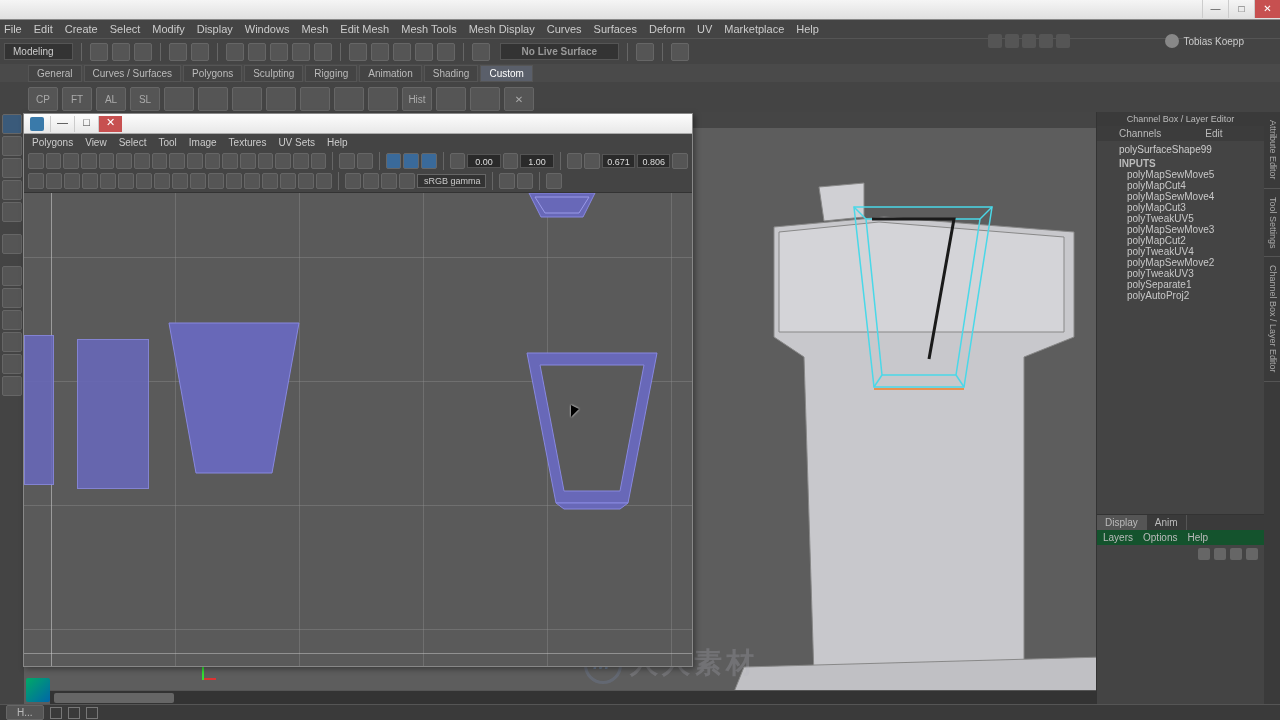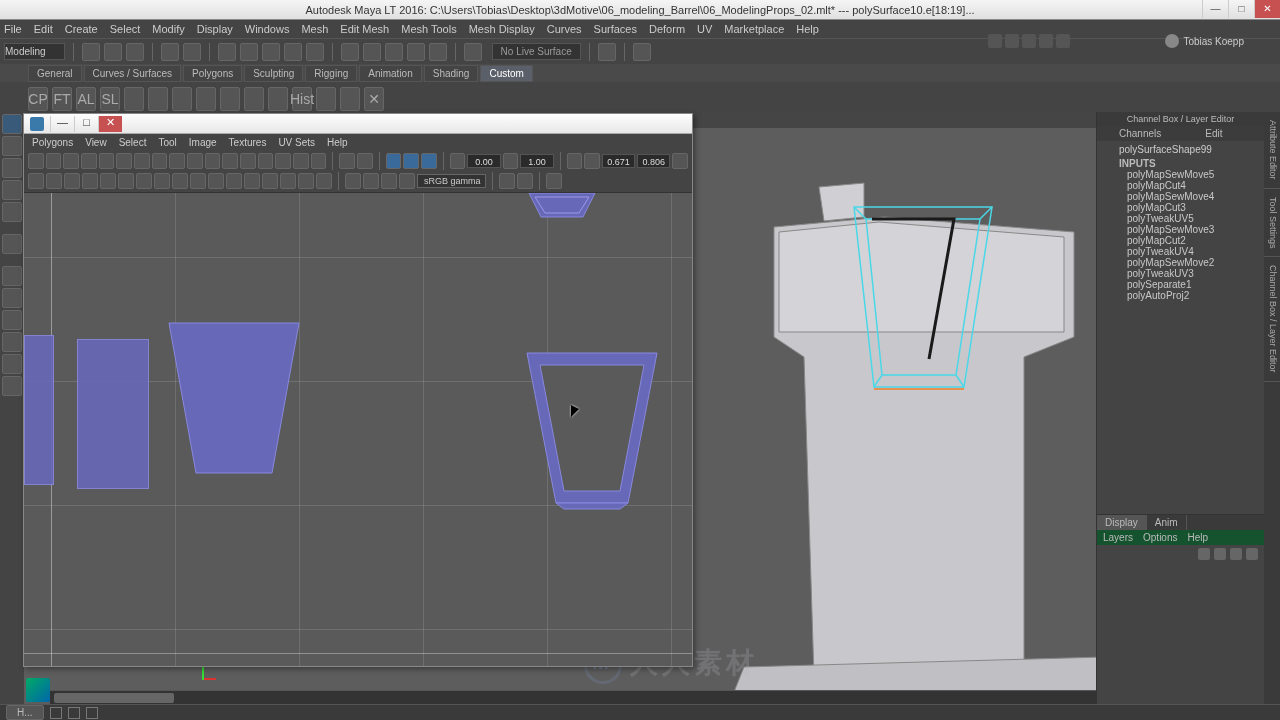--- a/index.html
+++ b/index.html
@@ -9,29 +9,29 @@
 .titlebar .title { flex: 1; text-align: center; }
 .win-btns { position: absolute; right: 0; top: 0; display: flex; }
 .win-btn { width: 26px; height: 18px; font-size: 10px; text-align: center; line-height: 18px; color: #555; border-left: 1px solid #ccc; }
 .win-btn.close { background: #c75050; color: #fff; }
 
 .menubar { height: 18px; background: #444; display: flex; align-items: center; padding: 0 4px; gap: 12px; font-size: 11px; color: #ccc; }
 .menubar span { cursor: pointer; }
 
 .toolbar1 { height: 26px; background: #444; border-top: 1px solid #555; display: flex; align-items: center; padding: 0 4px; gap: 4px; }
 .tbtn { width: 18px; height: 18px; background: #555; border: 1px solid #666; border-radius: 2px; }
-.tsel { background: #333; color: #ccc; font-size: 10px; padding: 2px 18px 2px 0; border: 1px solid #555; }
-.nolive { background: #333; color: #999; font-size: 10px; padding: 2px 8px; border: 1px solid #555; margin-left: 6px; }
+.tsel { background: #333; color: #ccc; font-size: 10px; padding: 2px 18px 2px 8px; border: 1px solid #555; }
+.nolive { background: #333; color: #999; font-size: 10px; padding: 2px 21px; border: 1px solid #555; margin-left: 6px; font-weight: bold; }
 .sep { width: 1px; height: 18px; background: #666; margin: 0 4px; }
 
 .shelf-tabs { height: 18px; background: #4a4a4a; display: flex; align-items: center; font-size: 10px; color: #bbb; gap: 2px; padding-left: 28px; }
 .shelf-tab { padding: 2px 8px; background: #444; border: 1px solid #555; }
 .shelf-tab.active { background: #5a5f6a; color: #fff; }
 .shelf { height: 34px; background: #444; display: flex; align-items: center; padding: 0 28px; gap: 4px; }
-.shelf-btn { width: 20px; height: 24px; background: #555; border: 1px solid #666; border-radius: 2px; display: flex; align-items: center; justify-content: center; font-size: 14px; color: #aaa; }
+.shelf-btn { width: 30px; height: 24px; background: #555; border: 1px solid #666; border-radius: 2px; display: flex; align-items: center; justify-content: center; font-size: 10px; color: #aaa; }
 
 .panel-menubar { height: 16px; background: #444; display: flex; align-items: center; padding: 0 28px; gap: 14px; font-size: 10px; color: #bbb; }
 .panel-menubar .right { margin-left: auto; display: flex; gap: 14px; margin-right: 380px; }
 
 .main-area { position: absolute; top: 112px; left: 0; right: 0; bottom: 16px; display: flex; }
 .toolbox { width: 24px; background: #444; display: flex; flex-direction: column; gap: 2px; padding: 2px; }
 .tool { width: 20px; height: 20px; background: #555; border: 1px solid #666; border-radius: 2px; }
 .tool.sel { background: #3a5a7a; }
 
 .viewport { flex: 1; background: #5d5d5d; position: relative; overflow: hidden; }
@@ -113,21 +113,20 @@
 .model svg { width:100%; height:100%; overflow:visible; }
 
 .watermark {position:absolute; left:560px; bottom:20px; font-size:28px; color:rgba(180,180,190,.25); font-weight:bold; letter-spacing:4px;}
 .watermark .circ {display:inline-block; width:38px; height:38px; border:3px solid rgba(120,140,180,.25); border-radius:50%; vertical-align:middle; margin-right:8px; position:relative;}
 .watermark .circ::after{content:"M"; position:absolute; left:6px; top:2px; color:rgba(120,160,220,.35); font-size:20px; font-style:italic;}
 </style>
 </head>
 <body>
 
 <div class="titlebar">
-  <span class="title">Autodesk Maya LT 2016: C:\Users\Tobias\Desktop\3dMotive\06_modeling_Barrel\06_ModelingProps_02.mlt*   ---   polySurface10.e[18:19]...</span>
   <div class="win-btns">
     <div class="win-btn">—</div>
     <div class="win-btn">□</div>
     <div class="win-btn close">✕</div>
   </div>
 </div>
 
 <div class="menubar">
   <span>File</span>
   <span>Edit</span>

